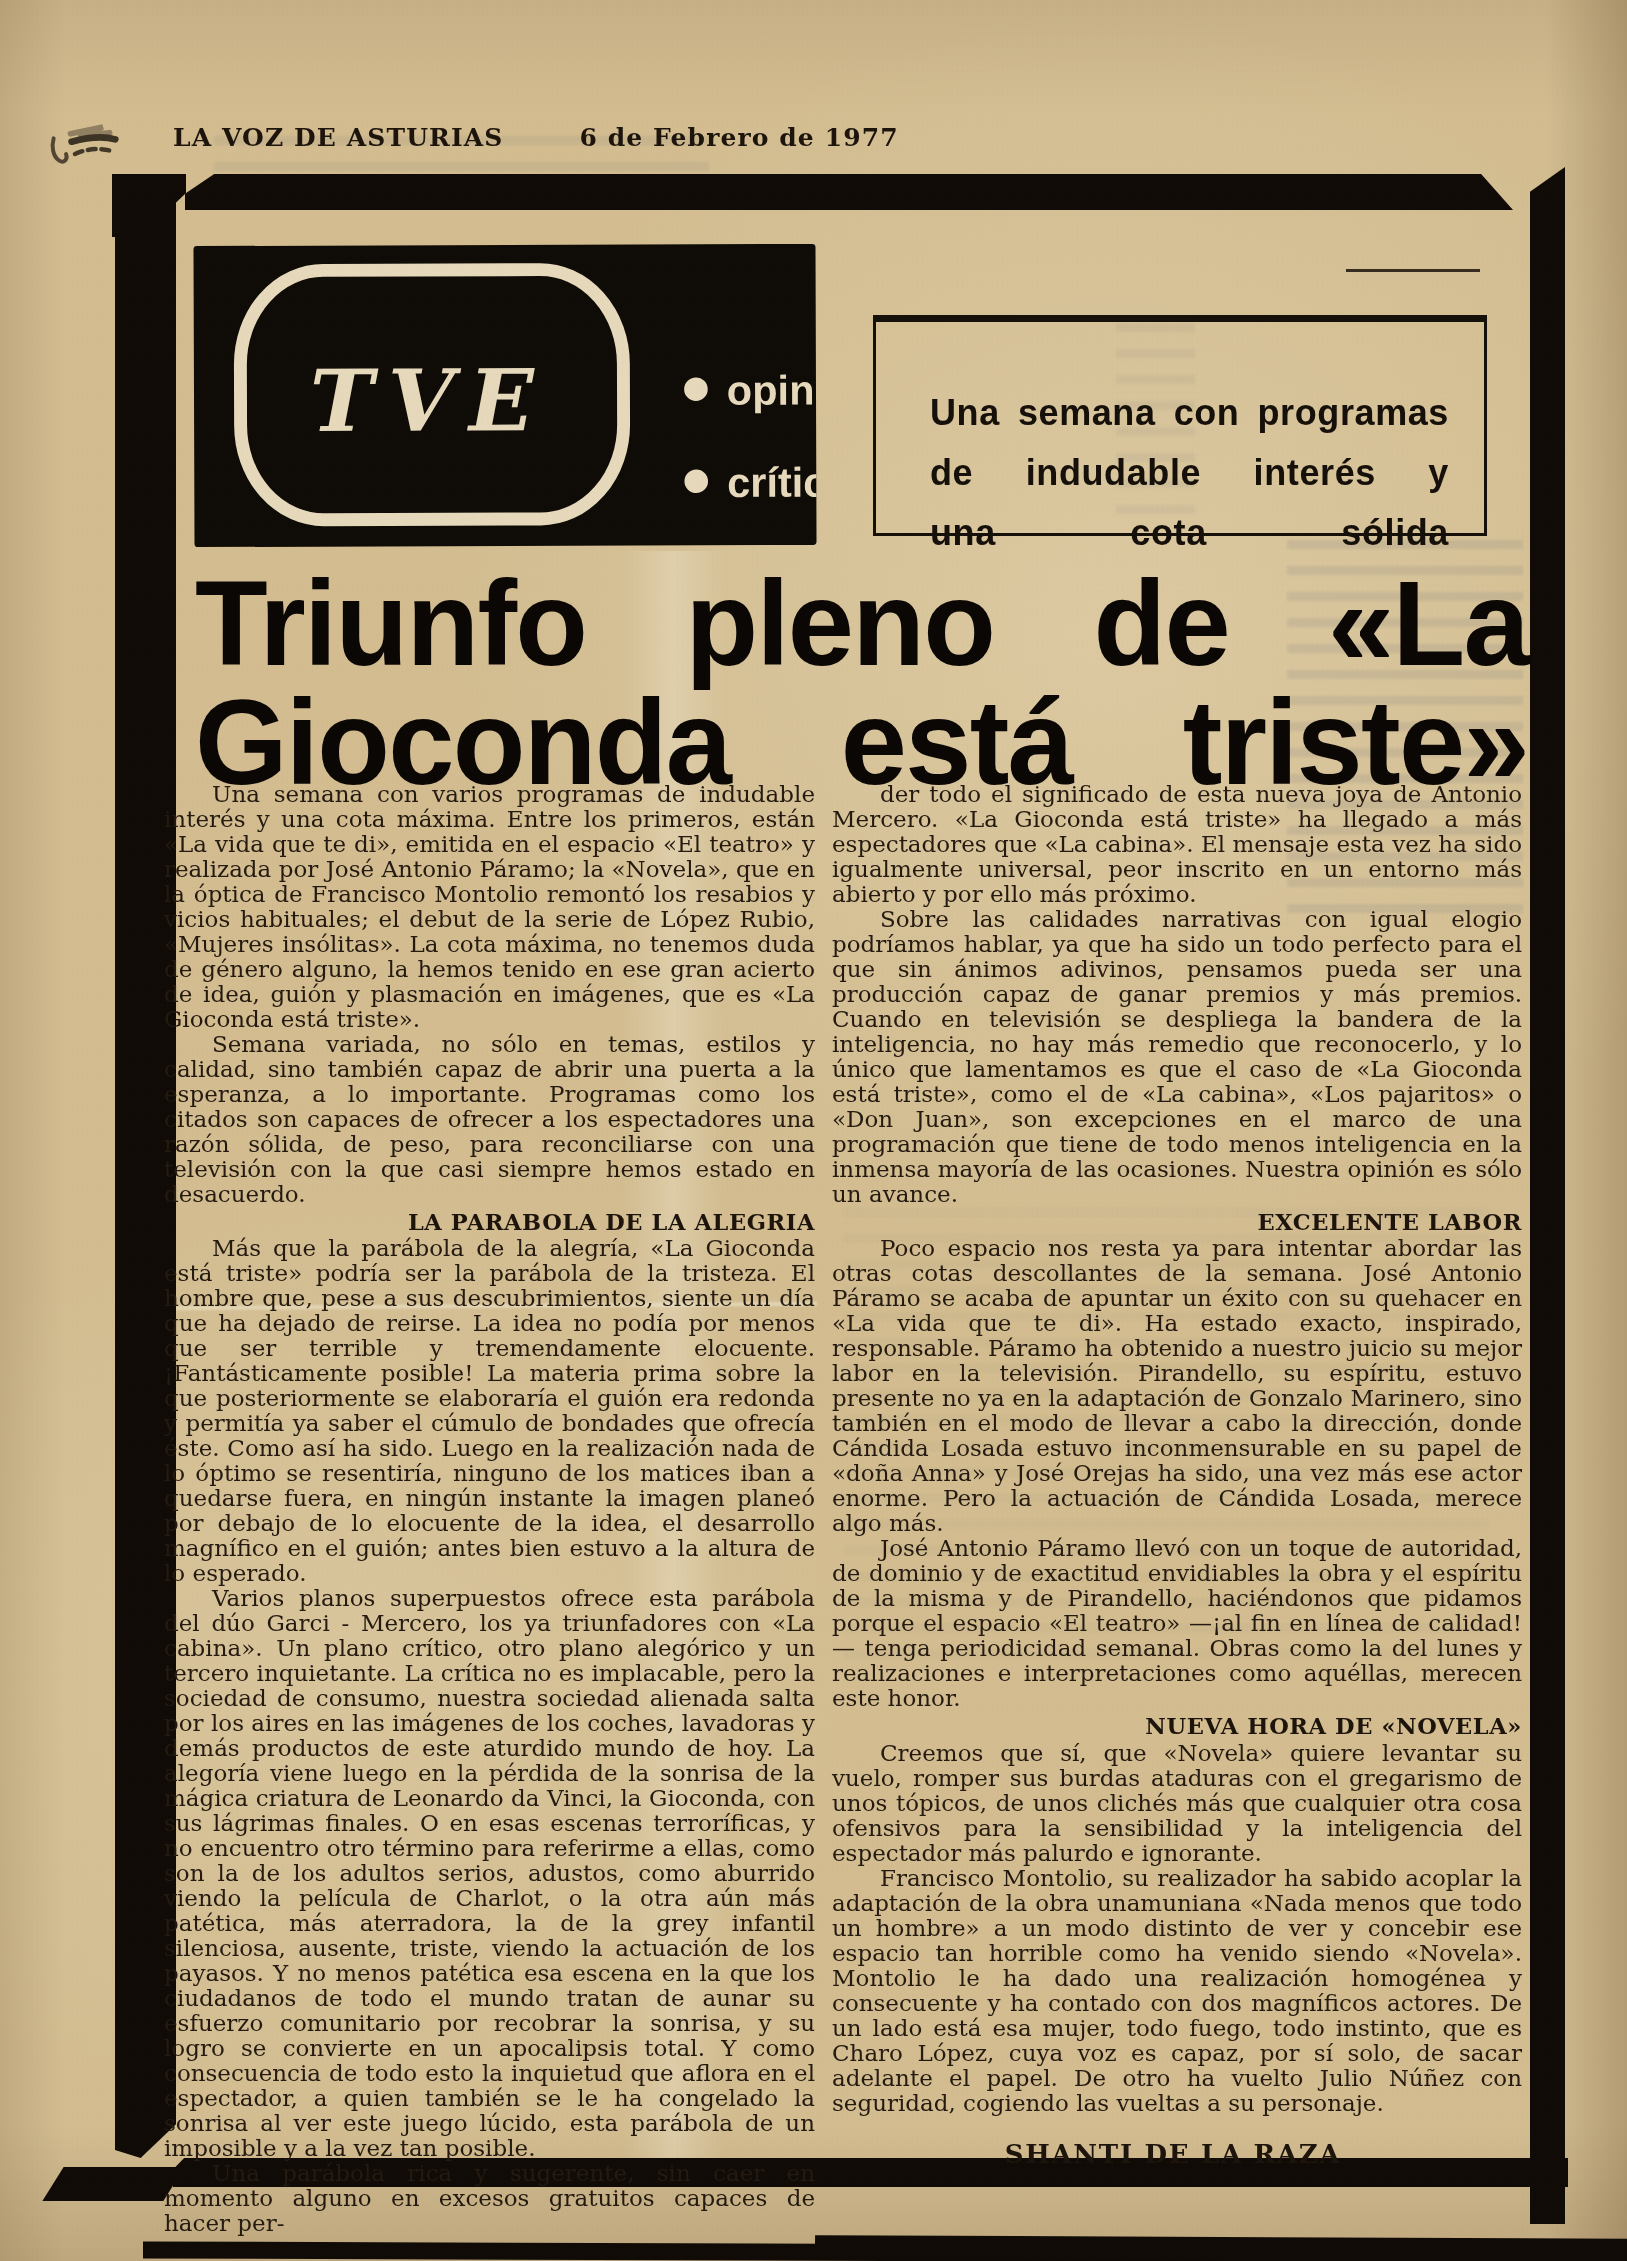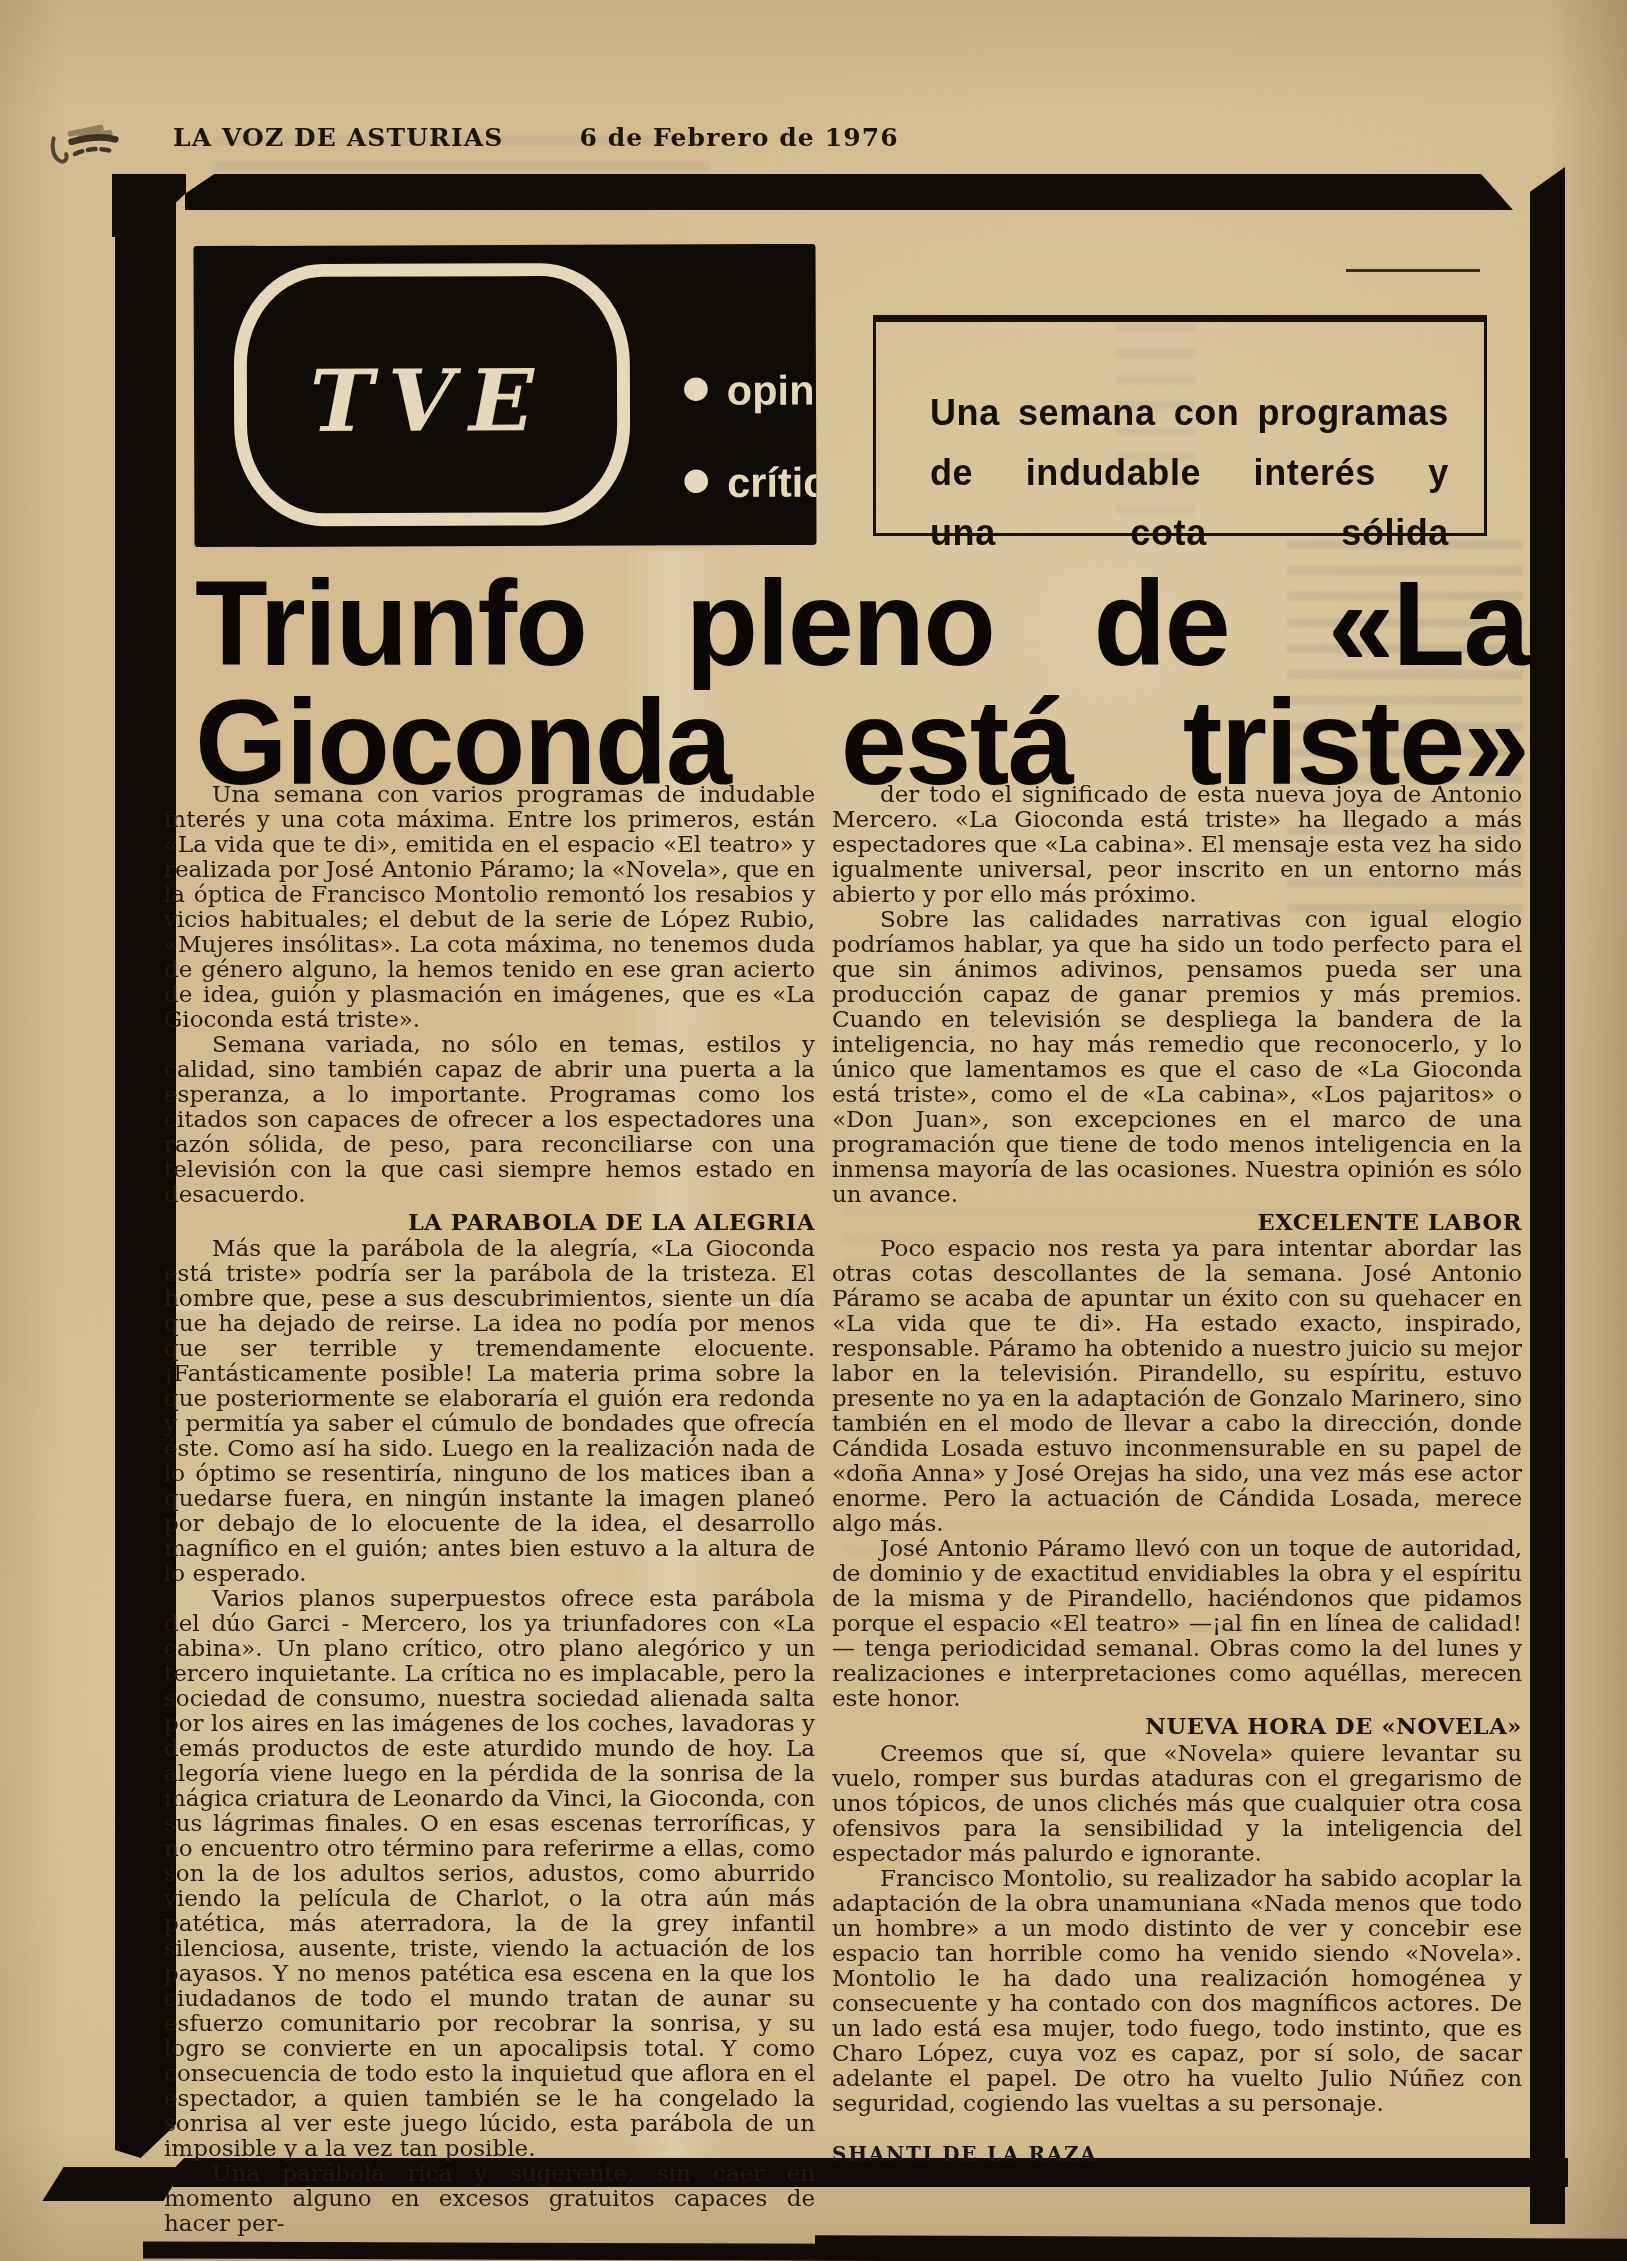--- a/index.html
+++ b/index.html
@@ -63,21 +63,21 @@
     transform:scaleY(1.02);}
 
   
   .col{position:absolute; top:782px; color:#241a10; text-align:justify;
     font-size:23px; line-height:25px;}
   .col-left{left:164px; width:651px;}
   .col-right{left:832px; width:690px;}
   .col p{margin:0; text-indent:48px;}
   .crosshead{font-weight:bold; text-align:right; font-size:22.5px;
     letter-spacing:0.6px; margin:2.8px 0 1.7px 0; color:#1d140c;}
-  .byline{margin-top:26px; text-align:left; font-weight:bold; font-size:20px;
+  .byline{margin-top:26px; text-align:center; font-weight:bold; font-size:26px;
     letter-spacing:1.7px; padding-right:7.9px; color:#1d140c;}
 
   
   .ghost{position:absolute; pointer-events:none; filter:blur(1.7px);
     background:repeating-linear-gradient(180deg, rgba(100,106,116,.18) 0 9px, transparent 9px 26px);}
   .fold-band{left:623px; top:551px; width:101px; height:1608px; pointer-events:none;
     background:linear-gradient(90deg, transparent, rgba(238,230,206,.38), transparent);}
   .crease{left:162px; top:1304px; width:655px; height:3.9px; pointer-events:none;
     background:rgba(247,241,221,.45); filter:blur(1.1px); transform:rotate(-.4deg);}
 </style>
@@ -95,21 +95,21 @@
 
   <svg class="scribble" width="90" height="56" viewBox="0 0 160 100">
     <path d="M8,38 C4,52 6,70 18,78 C26,83 34,76 30,66" fill="none" stroke="#3c3124" stroke-width="7" stroke-linecap="round"></path>
     <path d="M38,30 L96,18 L52,34 L108,28" fill="none" stroke="#2a211676" stroke-width="10" stroke-linecap="round"></path>
     <path d="M40,44 C70,36 98,34 118,40" fill="none" stroke="#241c12" stroke-width="12" stroke-linecap="round"></path>
     <path d="M46,66 C72,54 100,56 114,62" fill="none" stroke="#2c2317" stroke-width="8" stroke-dasharray="14 10" stroke-linecap="round"></path>
   </svg>
 
   <div class="masthead">
     <span>LA VOZ DE ASTURIAS</span>
-    <span>6 de Febrero de 1976</span>
+    <span>6 de Febrero de 1977</span>
   </div>
 
   <div class="abs ink bar-top-corner"></div>
   <div class="abs ink bar-top"></div>
   <div class="abs ink bar-left"></div>
   <div class="abs ink bar-right"></div>
   <div class="abs ink bar-bottom"></div>
   <div class="abs ink bar-stub"></div>
   <div class="abs ink scan-strip"></div>
   <div class="abs ink scan-strip2"></div>

